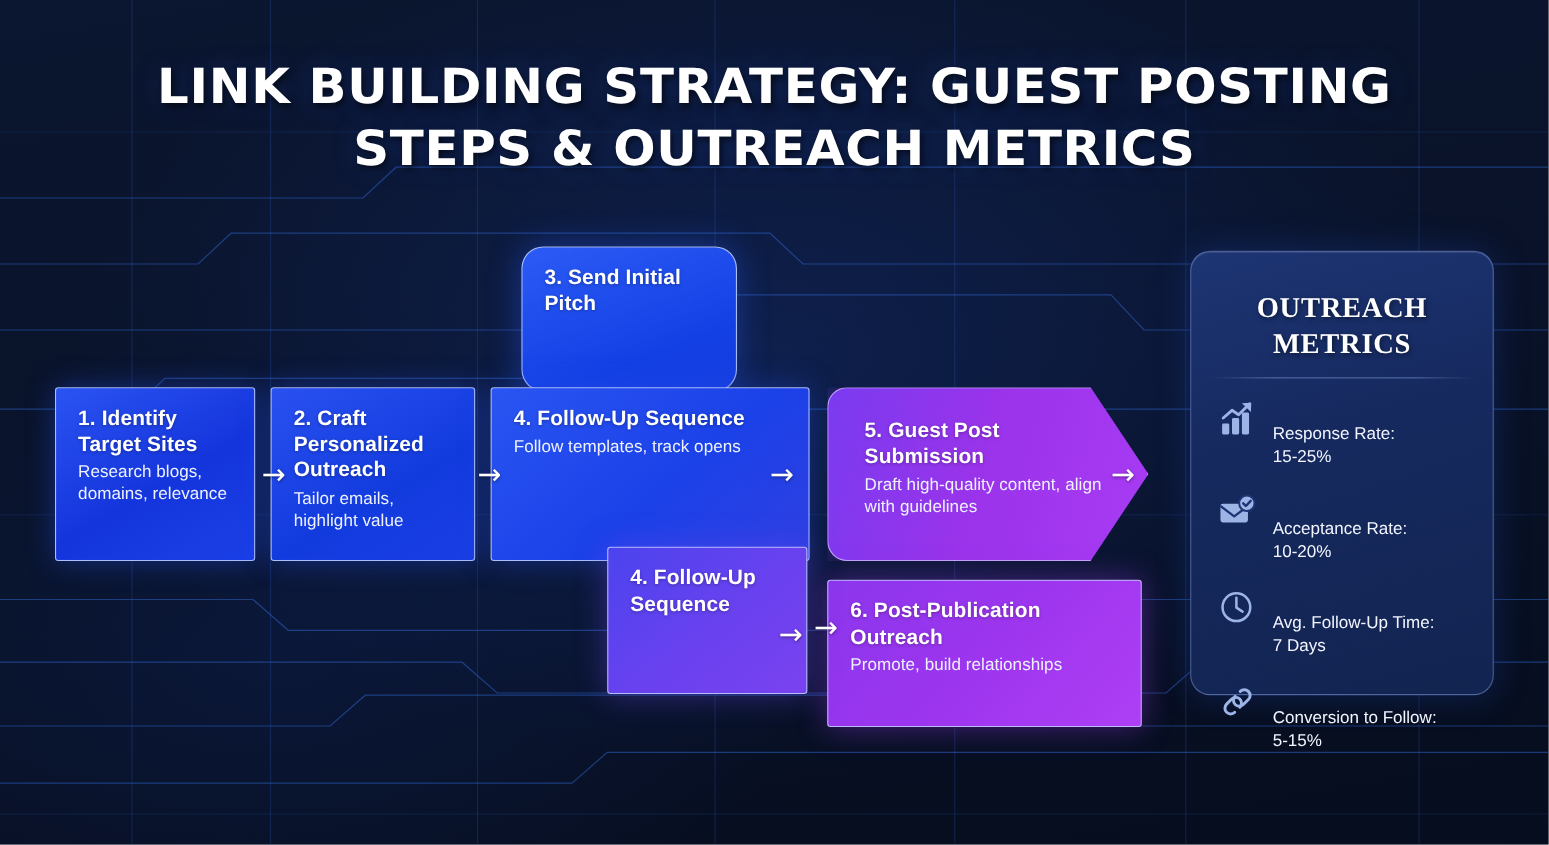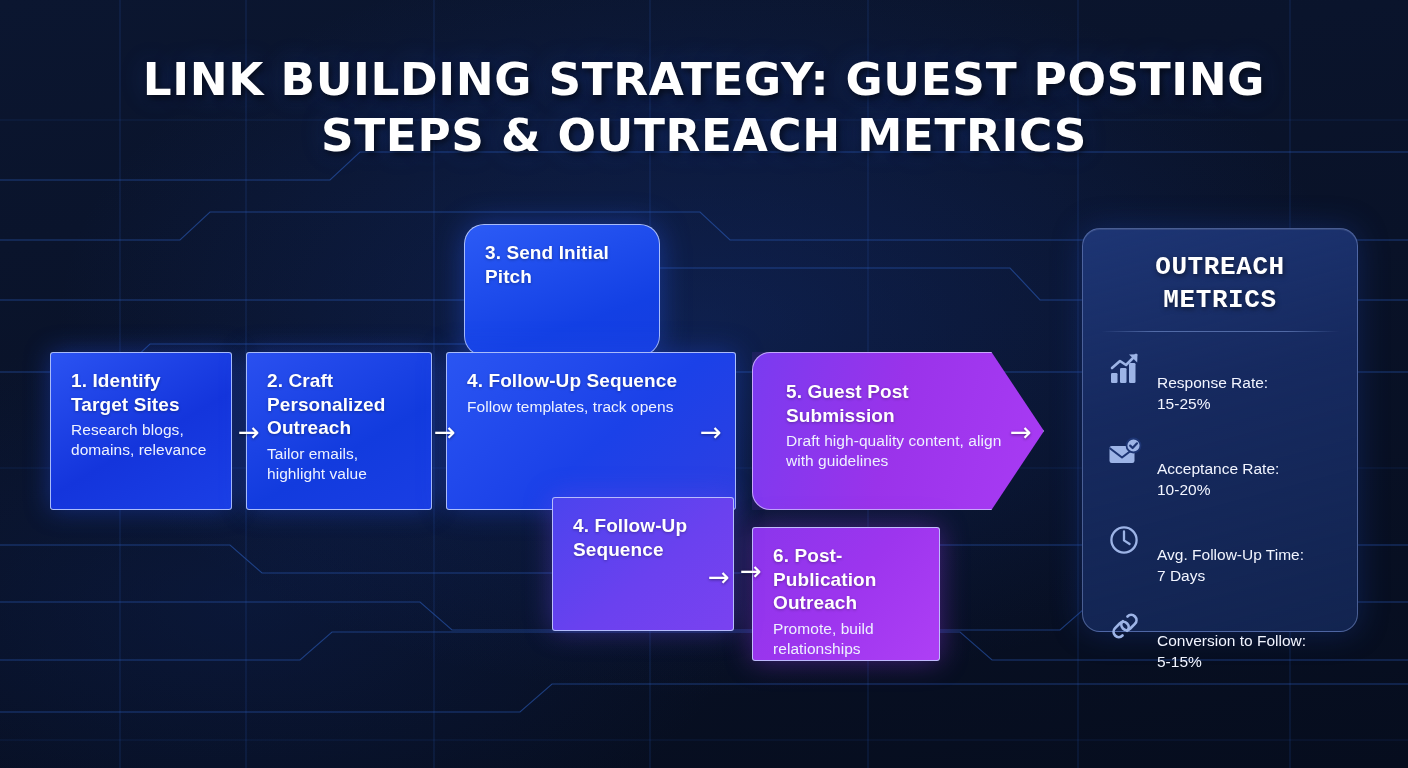--- a/index.html
+++ b/index.html
@@ -68,21 +68,21 @@
     left: 50px; top: 352px; width: 182px; height: 158px;
     background: linear-gradient(150deg, #2b53f2 0%, #1435dc 55%, #1b3fe6 100%);
     box-shadow: 0 0 26px rgba(38,80,240,0.40);
   }
   #card2 {
     left: 246px; top: 352px; width: 186px; height: 158px;
     background: linear-gradient(150deg, #2a50f0 0%, #123bde 60%, #1a3ee4 100%);
     box-shadow: 0 0 26px rgba(38,80,240,0.40);
   }
   #card3 {
-    left: 464px; top: 224px; width: 196px; height: 132px;
+    left: 474px; top: 224px; width: 196px; height: 132px;
     border-radius: 20px;
     background: linear-gradient(160deg, #2c5bf6 0%, #1340e4 70%, #163ee0 100%);
     box-shadow: 0 0 30px rgba(40,90,250,0.42);
     z-index: 3;
   }
   #card4a {
     left: 446px; top: 352px; width: 290px; height: 158px;
     background: linear-gradient(140deg, #2a55f2 0%, #1b41e8 55%, #2f3fe2 100%);
     box-shadow: 0 0 28px rgba(38,80,240,0.38);
     z-index: 4;
@@ -102,21 +102,21 @@
   #card5 .chev-body {
     position: absolute; inset: 0;
     background: linear-gradient(105deg, #7a3bf0 0%, #9a33ea 48%, #a93bf4 100%);
     border: 1.6px solid rgba(210,195,255,0.80);
     border-radius: 18px;
     clip-path: polygon(0 0, 82% 0, 100% 50%, 82% 100%, 0 100%);
     filter: drop-shadow(0 0 24px rgba(150,55,235,0.45));
   }
   #card5 .chev-inner { position: relative; padding: 16px 18px 14px 22px; }
   #card6 {
-    left: 752px; top: 527px; width: 188px; height: 134px;
+    left: 752px; top: 527px; width: 286px; height: 134px;
     background: linear-gradient(130deg, #8b36ec 0%, #9d35ee 50%, #ae3ff5 100%);
     box-shadow: 0 0 28px rgba(150,55,235,0.42);
     z-index: 4;
   }
 
   
   .arrow {
     position: absolute;
     z-index: 8;
     color: #ffffff;
@@ -138,28 +138,29 @@
     left: 1082px; top: 228px; width: 276px; height: 404px;
     border-radius: 18px;
     border: 1.4px solid rgba(150,175,235,0.42);
     background: linear-gradient(165deg, #1d3574 0%, #16296090 40%, #122450 100%), #162a5e;
     box-shadow: 0 0 30px rgba(25,55,140,0.45), inset 0 1px 0 rgba(255,255,255,0.10);
     z-index: 6;
     padding: 22px 18px 14px 18px;
   }
   #metrics .m-title {
     text-align: center;
-    font-family: Liberation Mono, monospace;
+    font-family: Liberation Serif, serif;
     font-weight: bold;
     font-size: 26px;
     line-height: 33px;
     color: #ffffff;
     letter-spacing: 0.6px;
     text-shadow: 1px 2px 5px rgba(0,0,0,0.5);
     padding-bottom: 14px;
+    margin-top: 12px;
   }
   #metrics .m-divider {
     height: 1px; width: 100%;
     background: linear-gradient(90deg, rgba(150,180,245,0) 0%, rgba(150,180,245,0.45) 22%, rgba(150,180,245,0.45) 78%, rgba(150,180,245,0) 100%);
     margin-bottom: 16px;
   }
   .metric-row {
     display: flex; align-items: flex-start;
     gap: 14px;
     margin-bottom: 20px;

